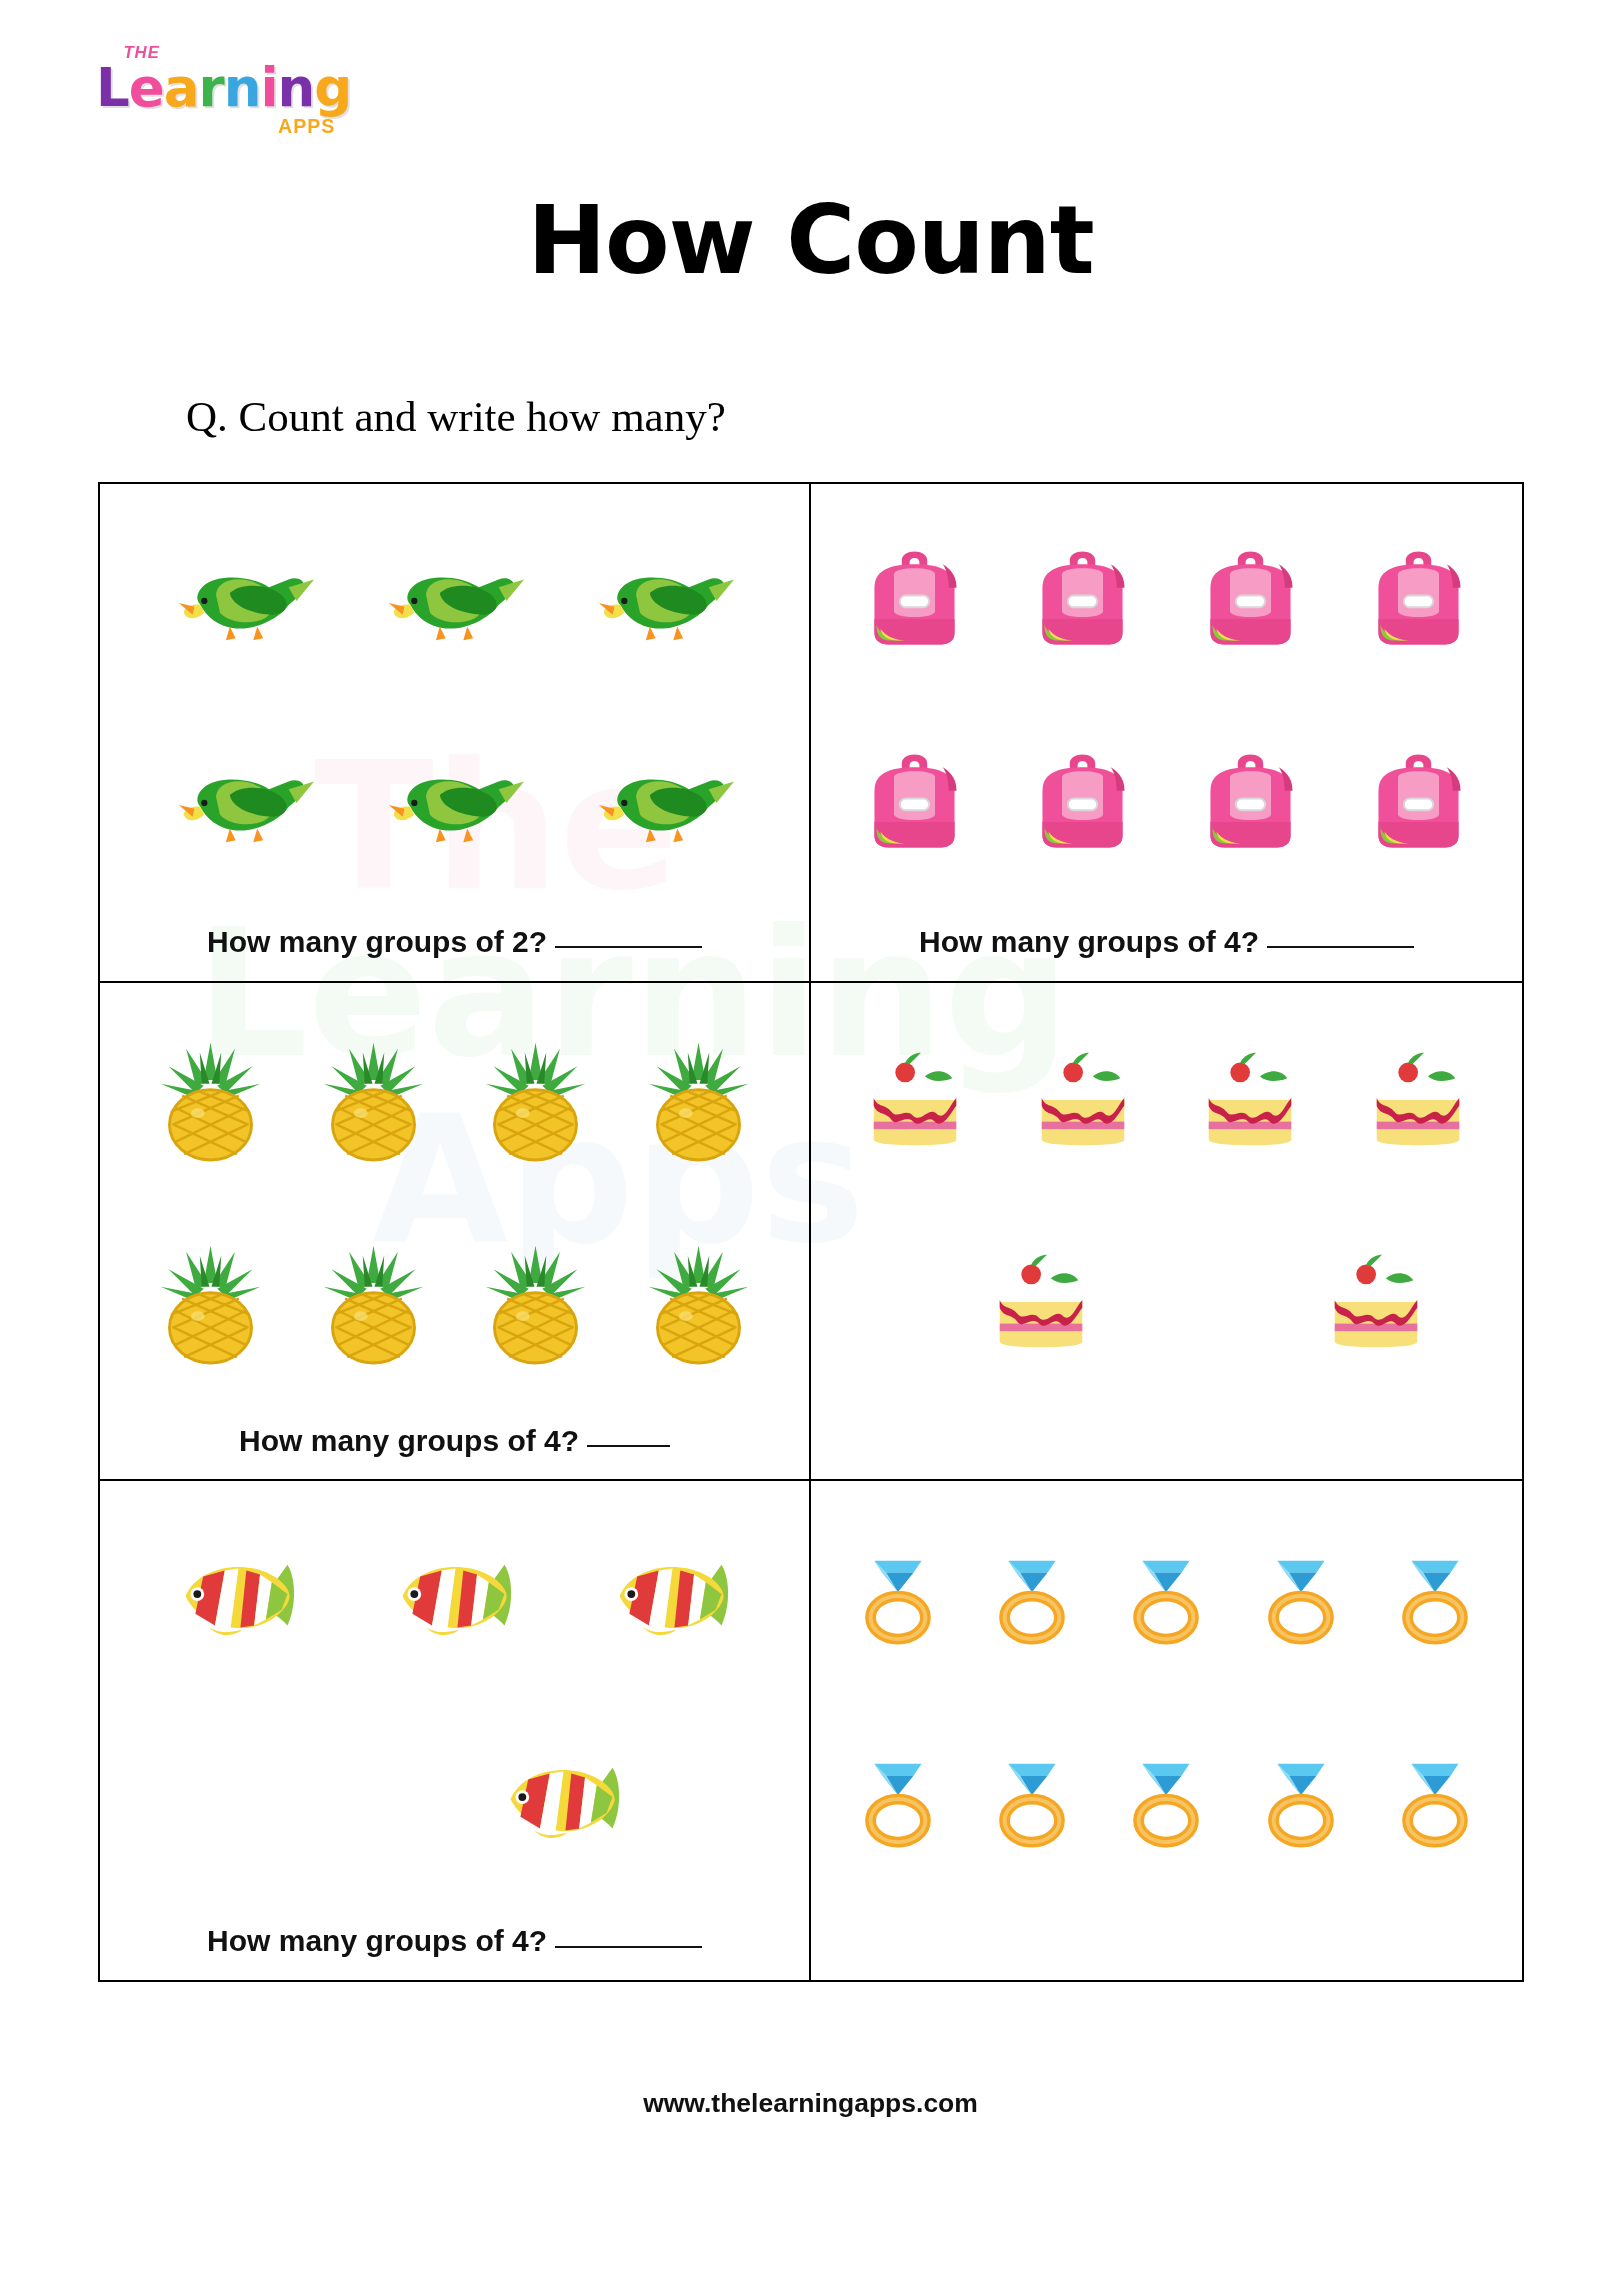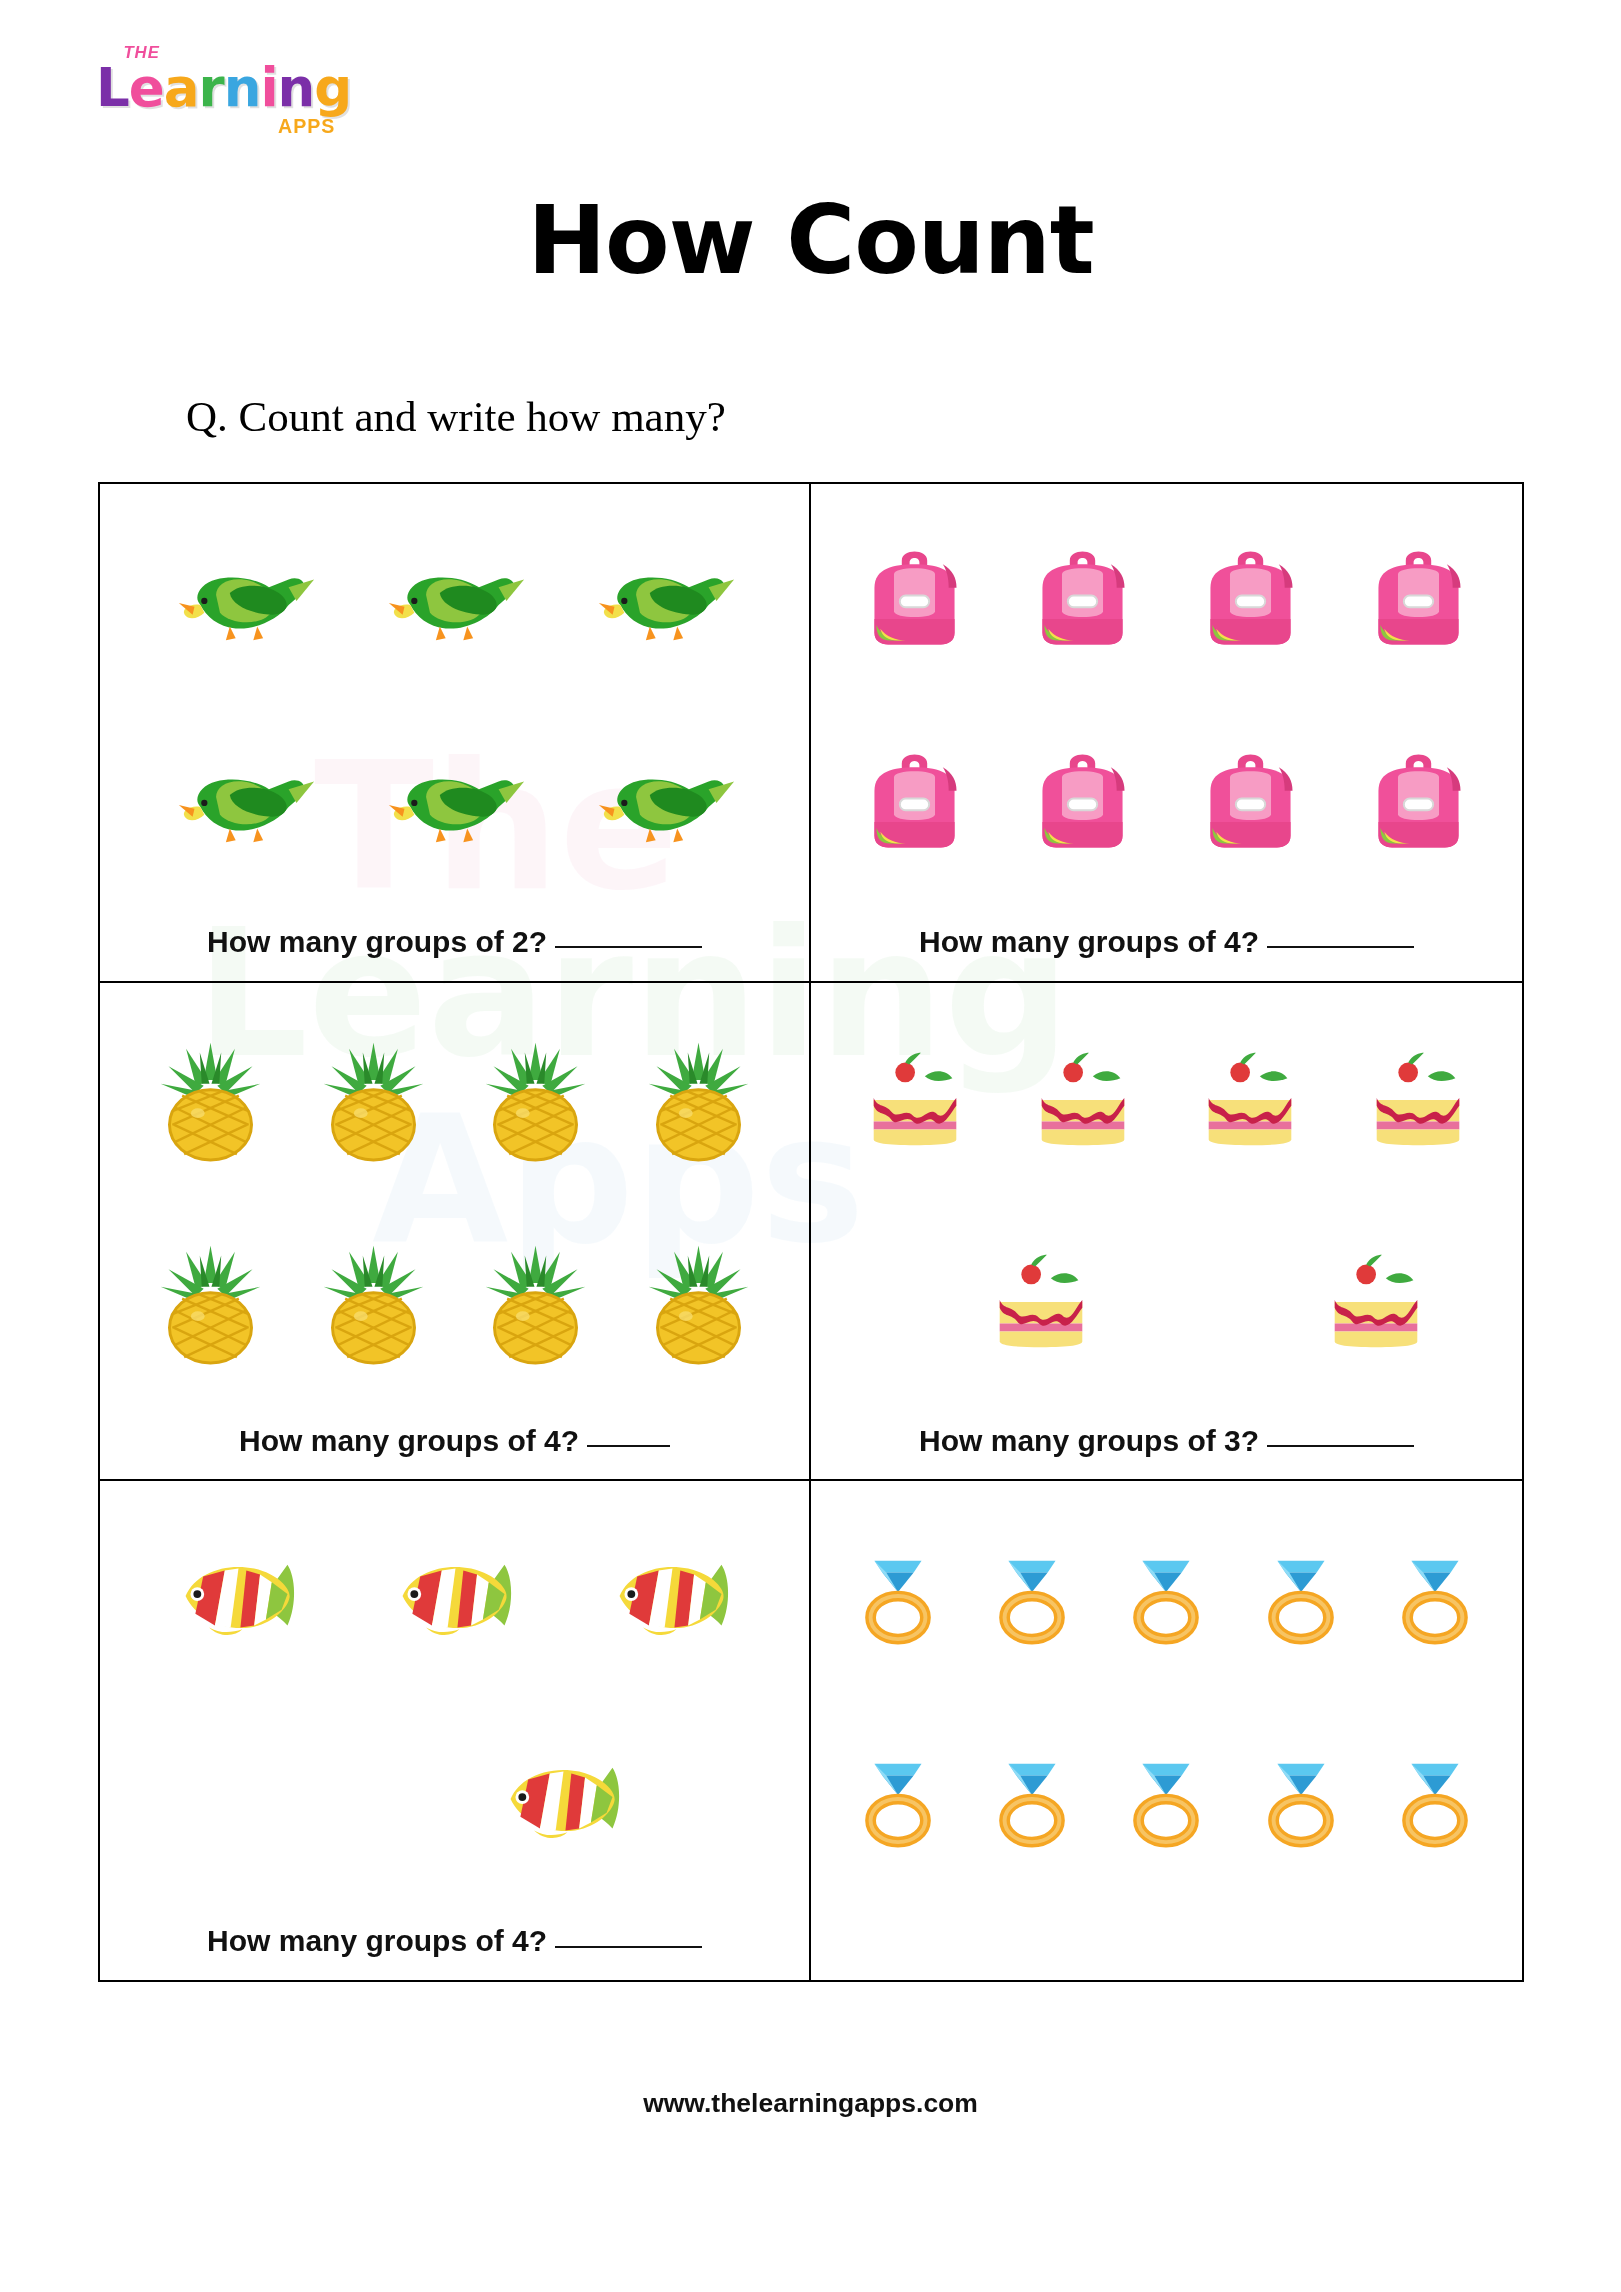--- a/index.html
+++ b/index.html
@@ -658,23 +658,20 @@
           <path d="M18 62 L102 62 L102 84 L18 84 Z" fill="#f7e07a"></path>
           <path d="M18 84 L102 84 L102 92 L18 92 Z" fill="#e8709c"></path>
           <path d="M18 92 L102 92 L102 102 C102 106 90 108 60 108 C30 108 18 106 18 102 Z" fill="#f7e07a"></path>
           <path d="M18 60 C22 70 30 66 36 74 C42 82 50 70 58 78 C66 86 74 68 82 76 C90 84 96 66 102 60 L102 68 C96 76 88 92 80 84 C72 76 66 92 58 84 C50 76 42 90 36 82 C30 74 22 78 18 68 Z" fill="#c8214a"></path>
           <ellipse cx="46" cy="44" rx="20" ry="10" fill="#ffffff"></ellipse>
           <circle cx="50" cy="34" r="10" fill="#e03a3a"></circle>
           <path d="M50 24 C54 16 62 14 66 14 C62 18 58 22 54 26 Z" fill="#3faa3f"></path>
           <path d="M70 38 C80 30 92 32 98 40 C88 44 76 44 70 38 Z" fill="#3faa3f"></path>
         </svg>
       </div>
-    </div>
-    <div class="cell-label">
-      <span>How many groups of 3?</span><span class="blank"></span>
     </div>
   </div>
 
   <div class="cell">
     <div class="items" style="padding:0 29px;">
       <div class="item" style="width:33.33%;height:50%;">
         <svg width="147" height="108" viewBox="0 0 150 110">
           <path d="M126 22 C134 34 136 62 126 84 C116 74 108 68 96 64 Z" fill="#8ec63f"></path>
           <path d="M22 54 C32 30 64 20 92 26 C118 32 130 48 128 56 C126 66 112 82 88 86 C60 90 32 76 22 54 Z" fill="#f5d93a"></path>
           <path d="M40 34 L62 28 L52 84 L32 72 Z" fill="#e03a3a"></path>

